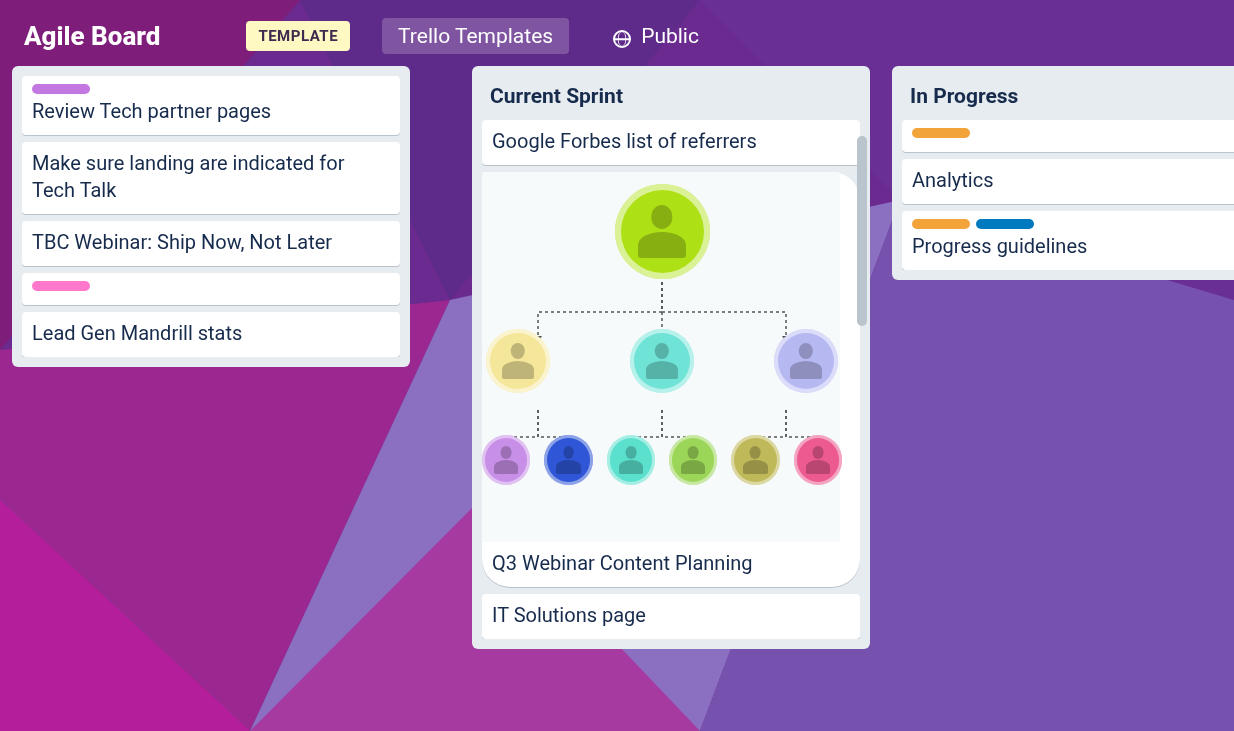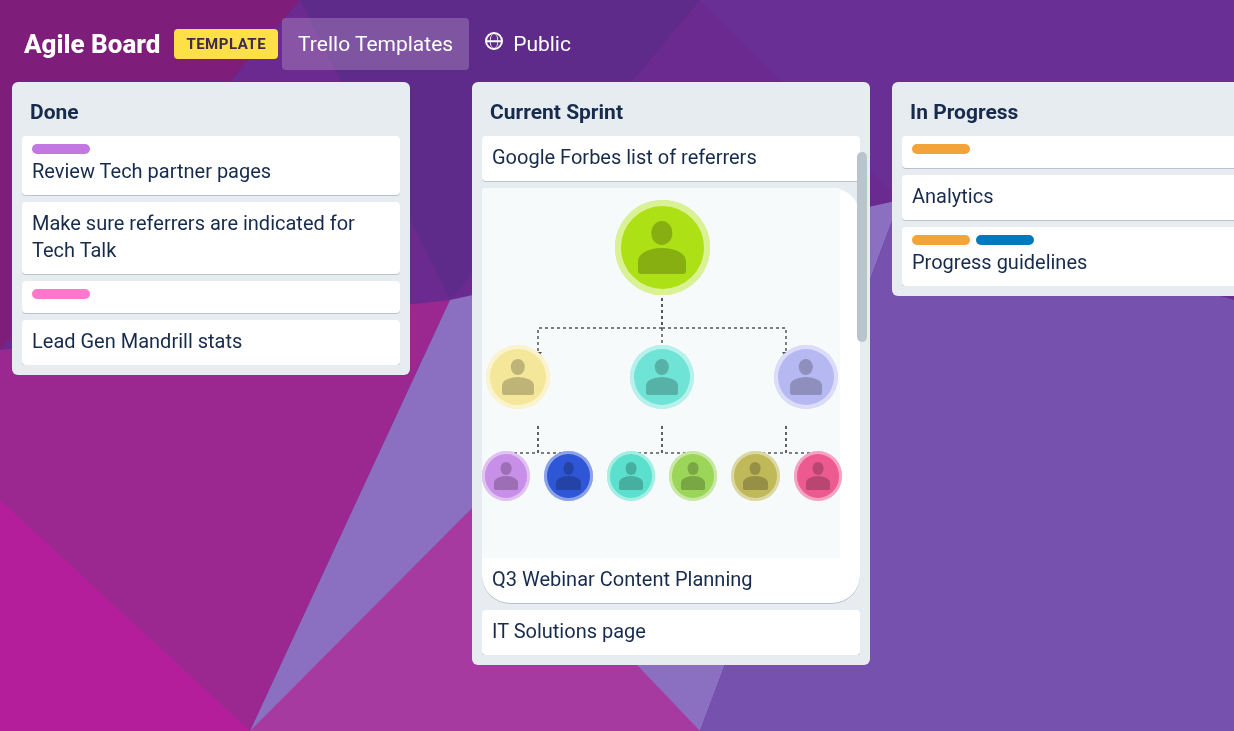--- a/index.html
+++ b/index.html
@@ -17,49 +17,50 @@
     inset: 0;
     z-index: 0;
     overflow: hidden;
   }
   .header {
     position: relative;
     z-index: 2;
     display: flex;
     align-items: center;
     padding: 18px 24px 12px 24px;
-    gap: 4px;
+    gap: 32px;
   }
   .board-title {
     color: #fff;
     font-weight: 800;
     font-size: 26px;
     margin-right: 10px;
     white-space: nowrap;
   }
   .template-badge {
-    background: #fde047;
+    background: #fef9c3;
     color: #3d2a4f;
     font-weight: 700;
     font-size: 15px;
     letter-spacing: 0.5px;
     padding: 6px 12px;
     border-radius: 4px;
+    margin-left: 44px;
   }
   .templates-link {
     color: #fff;
     font-size: 21px;
     background: rgba(255,255,255,0.2);
     border-radius: 4px;
-    padding: 14px 16px;
+    padding: 6px 16px;
     cursor: pointer;
   }
   .public-chip {
     display: flex;
-    align-items: flex-start;
+    align-items: flex-end;
     gap: 10px;
     color: #fff;
     font-size: 21px;
     padding: 6px 12px;
     cursor: pointer;
   }
   .globe-icon {
     width: 18px;
     height: 18px;
     border-radius: 50%;
@@ -243,30 +244,32 @@
   <div class="template-badge">TEMPLATE</div>
   <div class="templates-link">Trello Templates</div>
   <div class="public-chip">
     <span class="globe-icon"></span>
     <span>Public</span>
   </div>
 </div>
 
 <div class="board" id="board">
     <div class="list" style="position: relative;">
-      <div class="list-title">Done</div>
       <div class="cards">
         <div class="card">
           <div class="labels">
             <span class="label" style="background: rgb(195, 119, 224);"></span>
           </div>
           <div class="card-text">Review Tech partner pages</div>
         </div>
         <div class="card">
-          <div class="card-text">Make sure referrers are indicated for Tech Talk</div>
+          <div class="card-text">Make sure landing are indicated for Tech Talk</div>
+        </div>
+        <div class="card">
+          <div class="card-text">TBC Webinar: Ship Now, Not Later</div>
         </div>
         <div class="card">
           <div class="labels">
             <span class="label" style="background: rgb(255, 120, 203);"></span>
           </div>
         </div>
         <div class="card">
           <div class="card-text">Lead Gen Mandrill stats</div>
         </div>
       </div>

